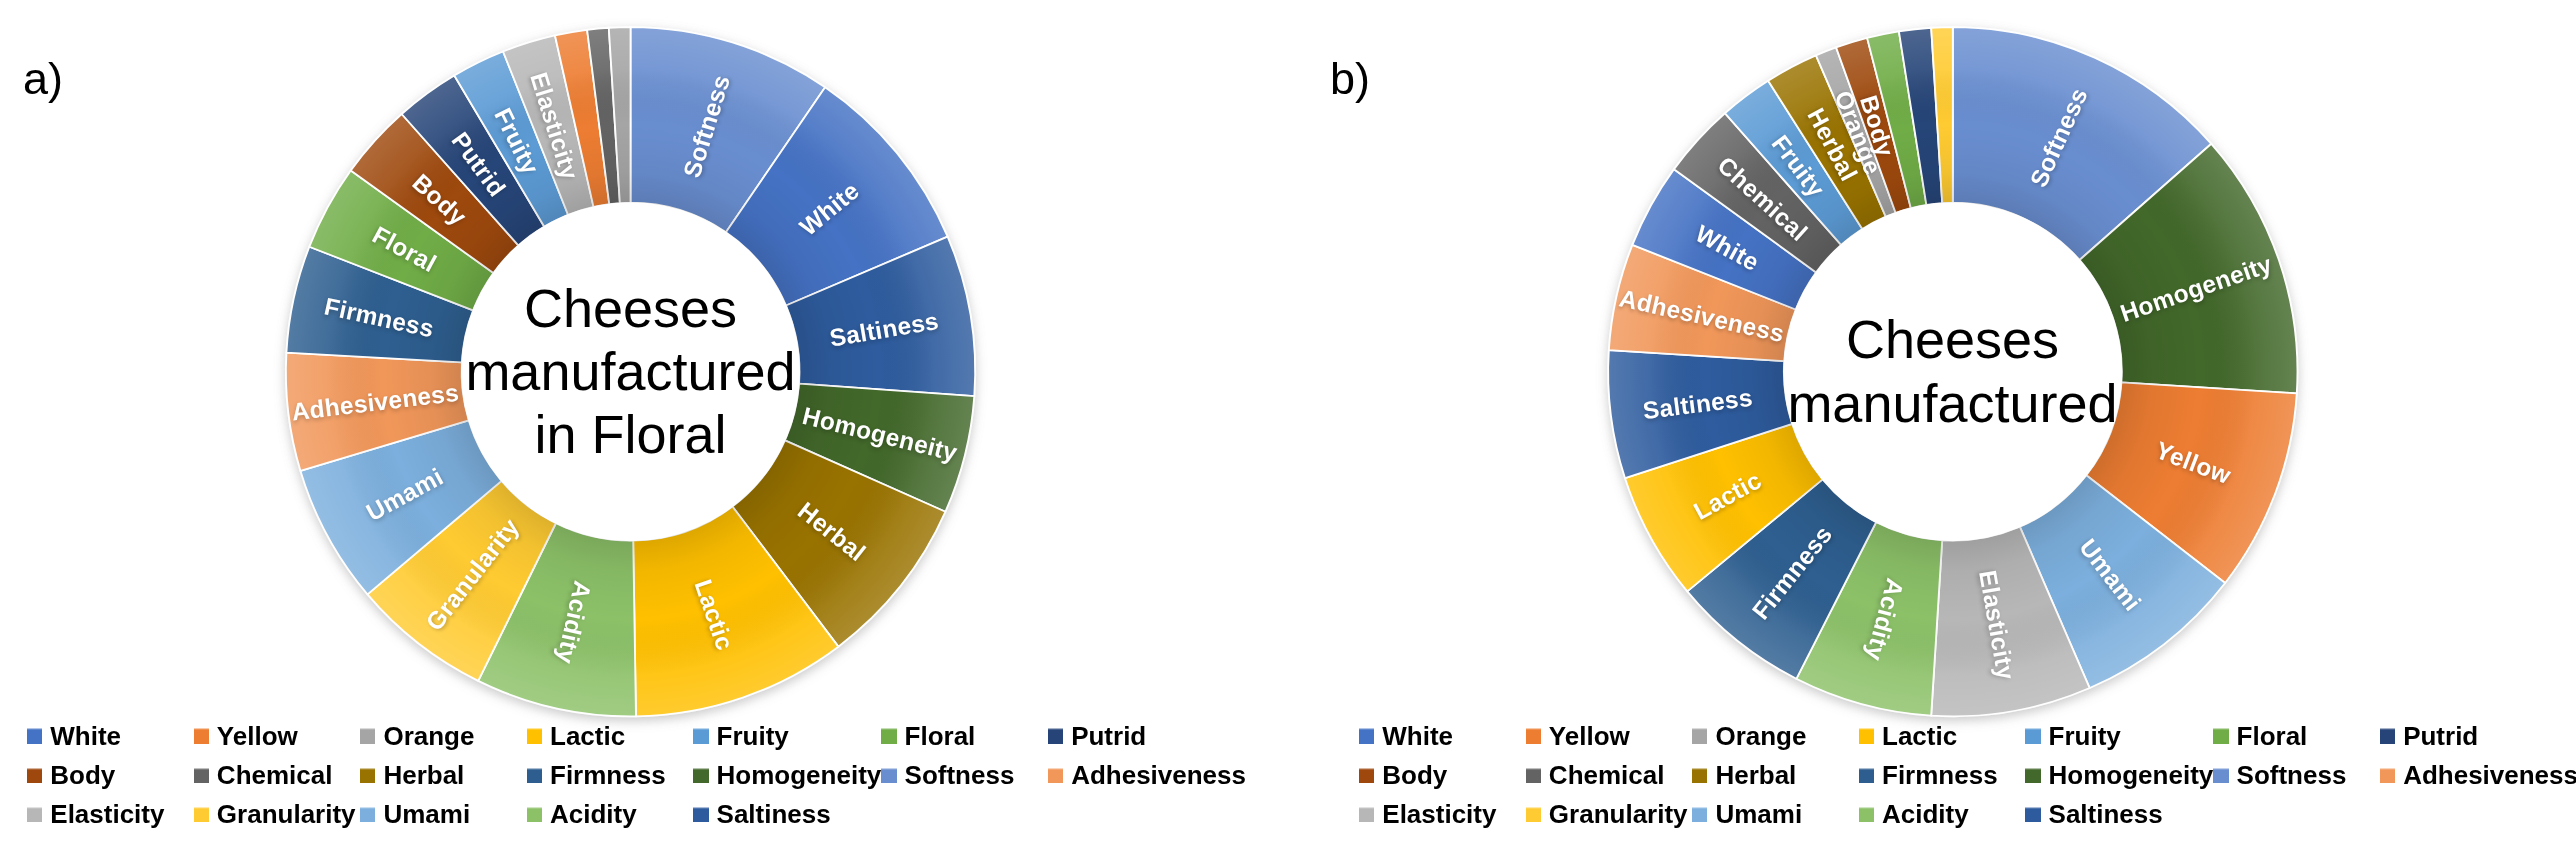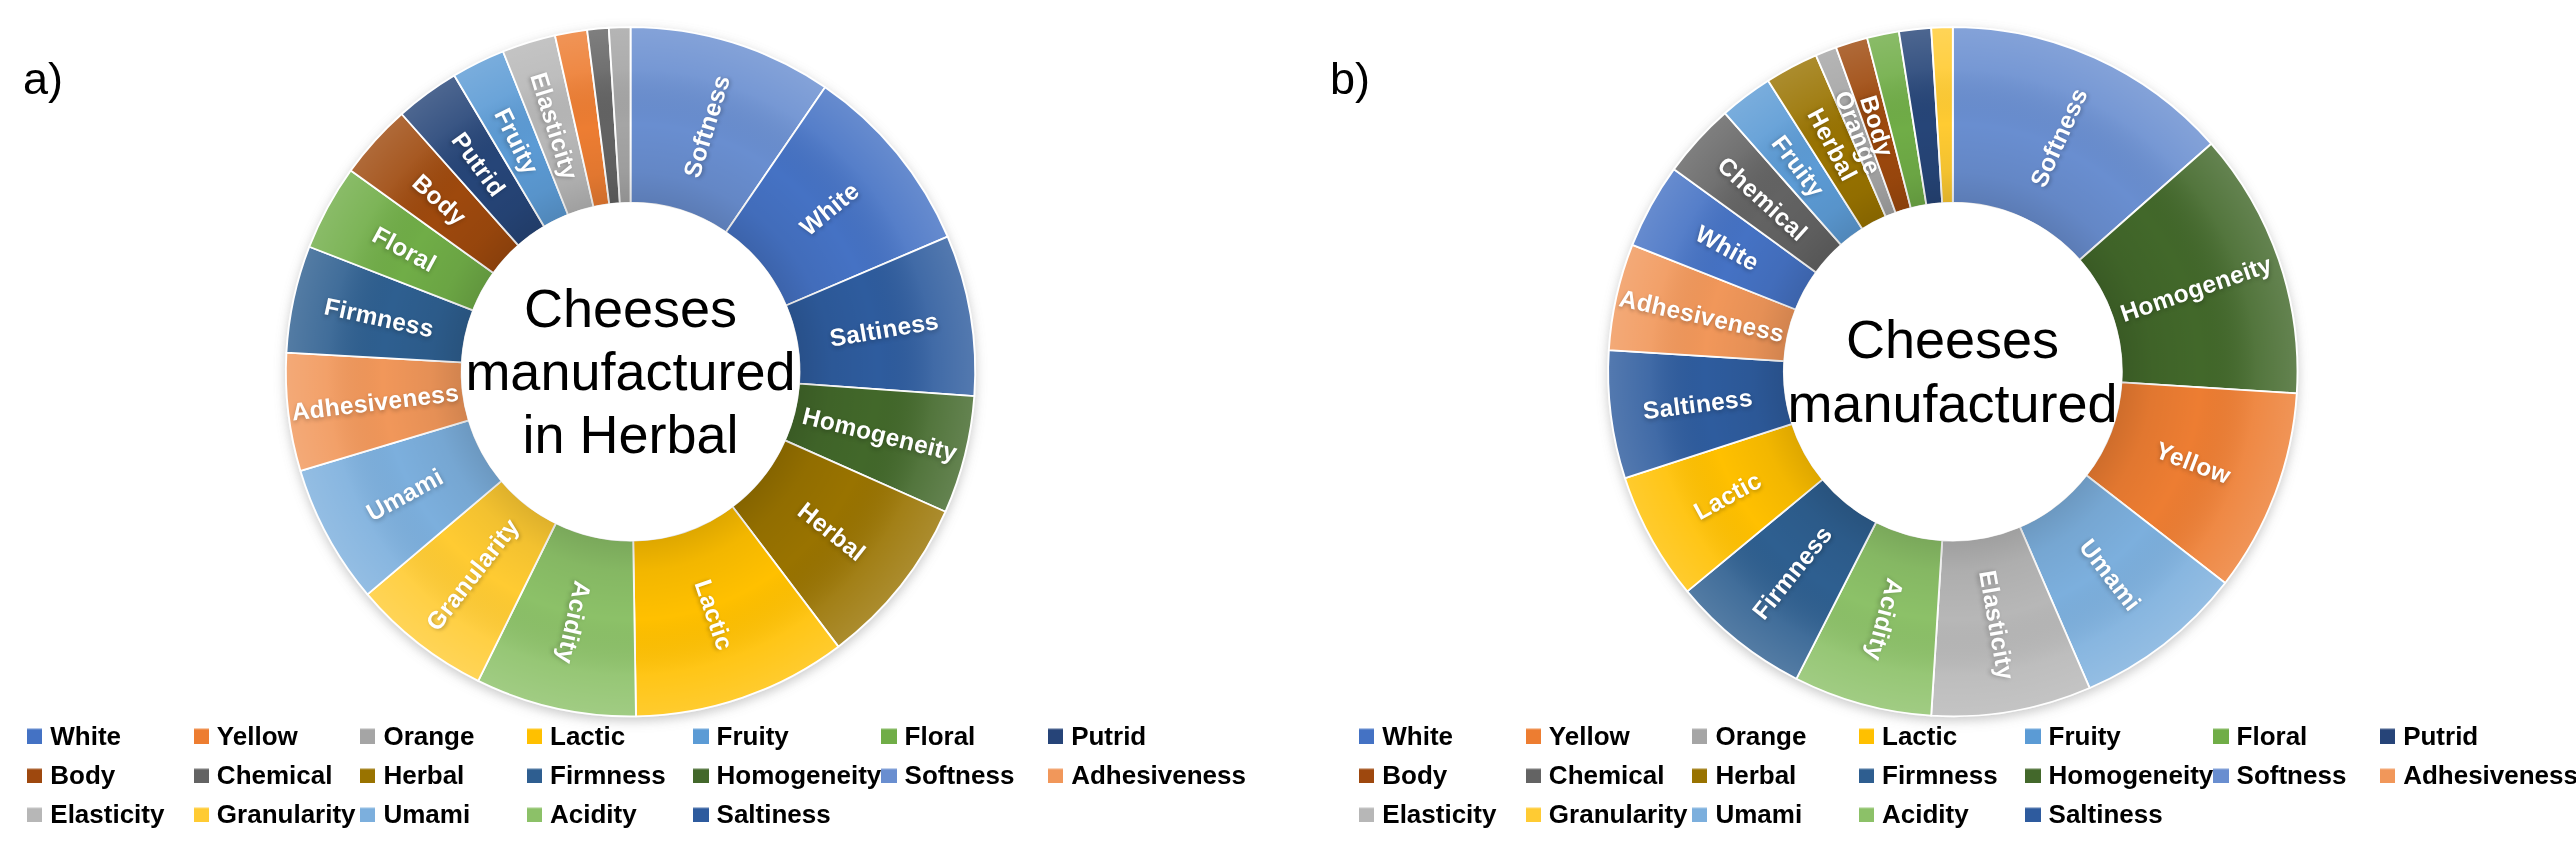--- a/index.html
+++ b/index.html
@@ -156,21 +156,21 @@
         <text x="619.5" y="518.2" dy="0.35em" text-anchor="middle" transform="rotate(12.2 619.5 518.2)" class="slice-label-text">Firmness</text>
         <text x="660.9" y="406.6" dy="0.35em" text-anchor="middle" transform="rotate(28.5 660.9 406.6)" class="slice-label-text">Floral</text>
         <text x="718.2" y="325.6" dy="0.35em" text-anchor="middle" transform="rotate(42.1 718.2 325.6)" class="slice-label-text">Body</text>
         <text x="782.1" y="268.0" dy="0.35em" text-anchor="middle" transform="rotate(53.8 782.1 268.0)" class="slice-label-text">Putrid</text>
         <text x="844.4" y="230.3" dy="0.35em" text-anchor="middle" transform="rotate(63.8 844.4 230.3)" class="slice-label-text">Fruity</text>
         <text x="905.9" y="205.8" dy="0.35em" text-anchor="middle" transform="rotate(72.8 905.9 205.8)" class="slice-label-text">Elasticity</text>
       </svg>
     <div class="center-title" id="title-a">
         <span>Cheeses</span>
         <span>manufactured</span>
-        <span>in Herbal</span>
+        <span>in Floral</span>
       </div>
     <div class="legend" id="legend-a">
         <div class="legend-item">
           <span class="legend-swatch" style="background: rgb(68, 114, 196);"></span>
           <span>White</span>
         </div>
         <div class="legend-item">
           <span class="legend-swatch" style="background: rgb(237, 125, 49);"></span>
           <span>Yellow</span>
         </div>

